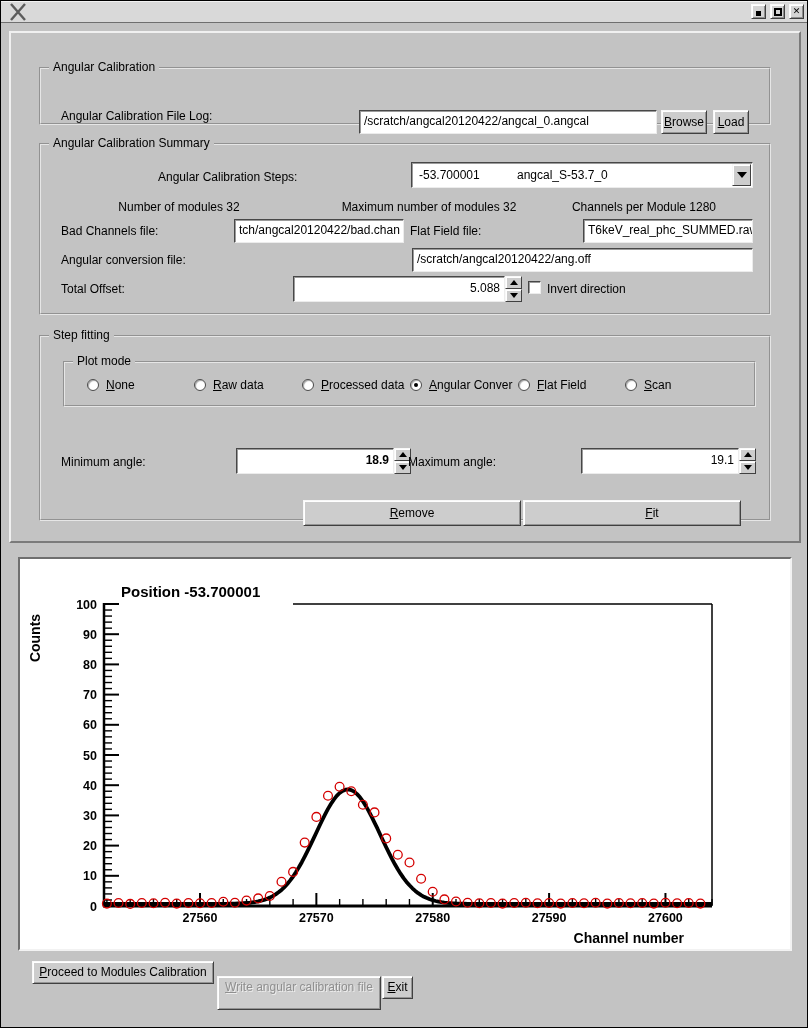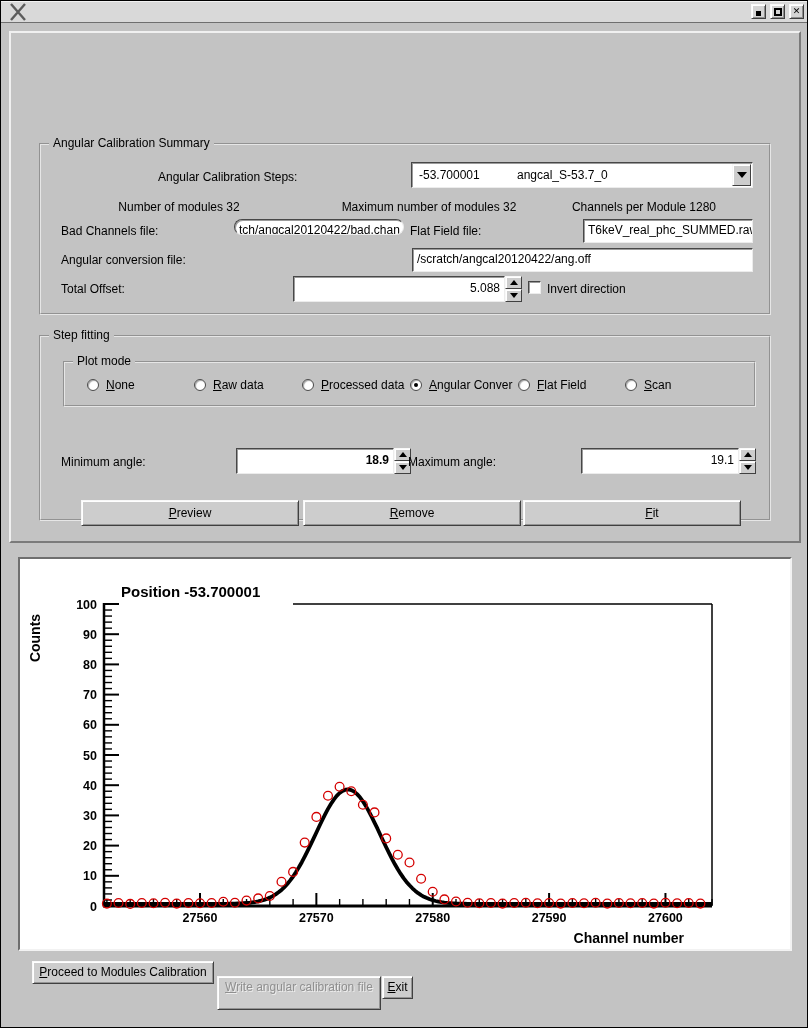--- a/index.html
+++ b/index.html
@@ -69,36 +69,43 @@
           <div class="glyph-max"></div>
         </div>
       <div class="winbtn">
           <span>✕</span>
         </div>
     </div>
   </div>
 
   <div class="panel-raised" style="left:8px;top:30px;width:792px;height:512px;">
 
+    <div class="group" style="left:28px;top:34px;width:732px;height:58px;">
+      <span class="gtitle">Angular Calibration</span>
+      <span class="lbl" style="left:20px;top:39px;">Angular Calibration File Log:</span>
+      <div class="sunken field" style="left:318px;top:41px;width:298px;height:24px;">/scratch/angcal20120422/angcal_0.angcal</div>
+      <div class="btn" style="left:620px;top:41px;width:46px;height:24px;line-height:22px;"><u>B</u>rowse</div>
+      <div class="btn" style="left:672px;top:41px;width:36px;height:24px;line-height:22px;"><u>L</u>oad</div>
+    </div>
 
     <div class="group" style="left:28px;top:110px;width:732px;height:172px;">
       <span class="gtitle">Angular Calibration Summary</span>
       <span class="lbl" style="left:117px;top:24px;">Angular Calibration Steps:</span>
       <div class="sunken" style="left:370px;top:17px;width:342px;height:26px;">
         <span class="lbl" style="left:7px;top:4px;">-53.700001</span>
         <span class="lbl" style="left:105px;top:4px;">angcal_S-53.7_0</span>
         <div class="combo-btn">
             <div class="tri-down"></div>
           </div>
       </div>
       <span class="lbl center-lbl" style="left:138px;top:54px;">Number of modules 32</span>
       <span class="lbl center-lbl" style="left:388px;top:54px;">Maximum number of modules 32</span>
       <span class="lbl center-lbl" style="left:603px;top:54px;">Channels per Module 1280</span>
       <span class="lbl" style="left:20px;top:78px;">Bad Channels file:</span>
-      <div class="sunken field" style="left:193px;top:74px;width:170px;height:16px;border-radius:8px;">tch/angcal20120422/bad.chan</div>
+      <div class="sunken field" style="left:193px;top:74px;width:170px;height:24px;">tch/angcal20120422/bad.chan</div>
       <span class="lbl" style="left:369px;top:78px;">Flat Field file:</span>
       <div class="sunken field" style="left:542px;top:74px;width:170px;height:24px;">T6keV_real_phc_SUMMED.raw</div>
       <span class="lbl" style="left:20px;top:107px;">Angular conversion file:</span>
       <div class="sunken field" style="left:371px;top:103px;width:341px;height:24px;">/scratch/angcal20120422/ang.off</div>
       <span class="lbl" style="left:20px;top:136px;">Total Offset:</span>
       <div class="sunken field num" style="left:252px;top:131px;width:212px;height:26px;line-height:23px;">5.088</div>
       <div class="spincol" style="left:464px;top:131px;height:26px;">
         <div class="spinbtn">
             <div class="tri-up"></div>
           </div>
@@ -157,21 +164,20 @@
       <div class="sunken field num" style="left:540px;top:111px;width:158px;height:26px;line-height:23px;">19.1</div>
       <div class="spincol" style="left:698px;top:111px;height:26px;">
         <div class="spinbtn">
             <div class="tri-up"></div>
           </div>
         <div class="spinbtn">
             <div class="tri-down"></div>
           </div>
       </div>
 
-      <div class="btn" style="left:40px;top:163px;width:218px;height:26px;line-height:24px;"><u>P</u>review</div>
       <div class="btn" style="left:262px;top:163px;width:218px;height:26px;line-height:24px;"><u>R</u>emove</div>
       <div class="btn" style="left:482px;top:163px;width:218px;height:26px;line-height:24px;padding-left:40px;"><u>F</u>it</div>
     </div>
   </div>
 
   <div class="panel-sunken" style="left:17px;top:556px;width:774px;height:394px;">
     <svg width="770" height="390" viewBox="0 0 770 390">
         <line x1="273" y1="45" x2="692" y2="45" stroke="#000" stroke-width="1.5"></line>
         <line x1="692" y1="45" x2="692" y2="347" stroke="#000" stroke-width="1.5"></line>
         <line x1="84" y1="44" x2="84" y2="348" stroke="#000" stroke-width="2.5"></line>

